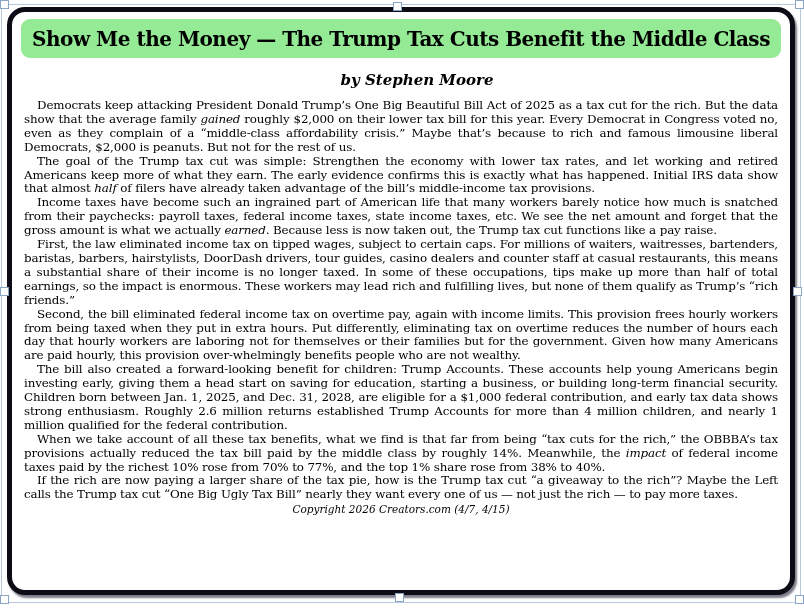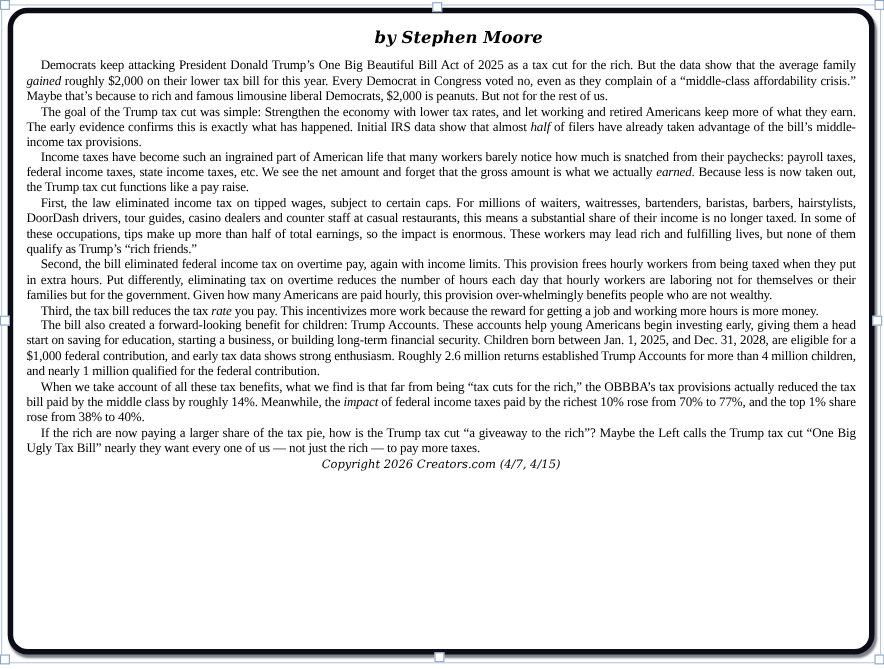--- a/index.html
+++ b/index.html
@@ -53,21 +53,20 @@
     margin:10px 12px 0 12px;
     font-size:11.9px;
     line-height:13.9px;
     letter-spacing:-0.15px;
     color:#000;
   }
   .article p {
     margin:0;
     text-indent:13px;
     text-align:justify;
-    font-family:Liberation Serif, serif;
   }
   .article em { font-style:italic; }
   .copyright {
     text-align:center;
     font-style:italic;
     font-size:10.5px;
     line-height:12px;
     margin-top:1px;
     color:#000;
   }
@@ -96,26 +95,28 @@
 <div class="handle h-tl" style="background: rgb(255, 255, 255); border-color: rgb(138, 164, 198);"></div>
 <div class="handle h-tc" style="background: rgb(255, 255, 255); border-color: rgb(138, 164, 198);"></div>
 <div class="handle h-tr" style="background: rgb(255, 255, 255); border-color: rgb(138, 164, 198);"></div>
 <div class="handle h-ml" style="background: rgb(255, 255, 255); border-color: rgb(138, 164, 198);"></div>
 <div class="handle h-mr" style="background: rgb(255, 255, 255); border-color: rgb(138, 164, 198);"></div>
 <div class="handle h-bl" style="background: rgb(255, 255, 255); border-color: rgb(138, 164, 198);"></div>
 <div class="handle h-bc" style="background: rgb(255, 255, 255); border-color: rgb(138, 164, 198);"></div>
 <div class="handle h-br" style="background: rgb(255, 255, 255); border-color: rgb(138, 164, 198);"></div>
 
 <div class="card" style="border-color: rgb(12, 12, 22);">
+  <div class="title-bar" style="background: rgb(149, 234, 149);">
+    <span class="title-text">Show Me the Money — The Trump Tax Cuts Benefit the Middle Class</span>
+  </div>
   <div class="byline">by Stephen Moore</div>
   <div class="article">
       <p><span>Democrats keep attacking President Donald Trump’s One Big Beautiful Bill Act of 2025 as a tax cut for the rich. But the data show that the average family </span><em>gained</em><span> roughly $2,000 on their lower tax bill for this year. Every Democrat in Congress voted no, even as they complain of a “middle-class affordability crisis.” Maybe that’s because to rich and famous limousine liberal Democrats, $2,000 is peanuts. But not for the rest of us.</span></p>
       <p><span>The goal of the Trump tax cut was simple: Strengthen the economy with lower tax rates, and let working and retired Americans keep more of what they earn. The early evidence confirms this is exactly what has happened. Initial IRS data show that almost </span><em>half</em><span> of filers have already taken advantage of the bill’s middle-income tax provisions.</span></p>
       <p><span>Income taxes have become such an ingrained part of American life that many workers barely notice how much is snatched from their paychecks: payroll taxes, federal income taxes, state income taxes, etc. We see the net amount and forget that the gross amount is what we actually </span><em>earned</em><span>. Because less is now taken out, the Trump tax cut functions like a pay raise.</span></p>
       <p><span>First, the law eliminated income tax on tipped wages, subject to certain caps. For millions of waiters, waitresses, bartenders, baristas, barbers, hairstylists, DoorDash drivers, tour guides, casino dealers and counter staff at casual restaurants, this means a substantial share of their income is no longer taxed. In some of these occupations, tips make up more than half of total earnings, so the impact is enormous. These workers may lead rich and fulfilling lives, but none of them qualify as Trump’s “rich friends.”</span></p>
       <p><span>Second, the bill eliminated federal income tax on overtime pay, again with income limits. This provision frees hourly workers from being taxed when they put in extra hours. Put differently, eliminating tax on overtime reduces the number of hours each day that hourly workers are laboring not for themselves or their families but for the government. Given how many Americans are paid hourly, this provision over-whelmingly benefits people who are not wealthy.</span></p>
-      <p><span>Third, the tax bill reduces the tax </span><em>rate</em><span> you pay. This incentivizes more work because the reward for getting a job and working more hours is more money.</span></p>
       <p><span>The bill also created a forward-looking benefit for children: Trump Accounts. These accounts help young Americans begin investing early, giving them a head start on saving for education, starting a business, or building long-term financial security. Children born between Jan. 1, 2025, and Dec. 31, 2028, are eligible for a $1,000 federal contribution, and early tax data shows strong enthusiasm. Roughly 2.6 million returns established Trump Accounts for more than 4 million children, and nearly 1 million qualified for the federal contribution.</span></p>
       <p><span>When we take account of all these tax benefits, what we find is that far from being “tax cuts for the rich,” the OBBBA’s tax provisions actually reduced the tax bill paid by the middle class by roughly 14%. Meanwhile, the </span><em>impact</em><span> of federal income taxes paid by the richest 10% rose from 70% to 77%, and the top 1% share rose from 38% to 40%.</span></p>
       <p><span>If the rich are now paying a larger share of the tax pie, how is the Trump tax cut “a giveaway to the rich”? Maybe the Left calls the Trump tax cut “One Big Ugly Tax Bill” nearly they want every one of us — not just the rich — to pay more taxes.</span></p>
     </div>
   <div class="copyright">Copyright 2026 Creators.com (4/7, 4/15)</div>
 </div>
 
 </body></html>

